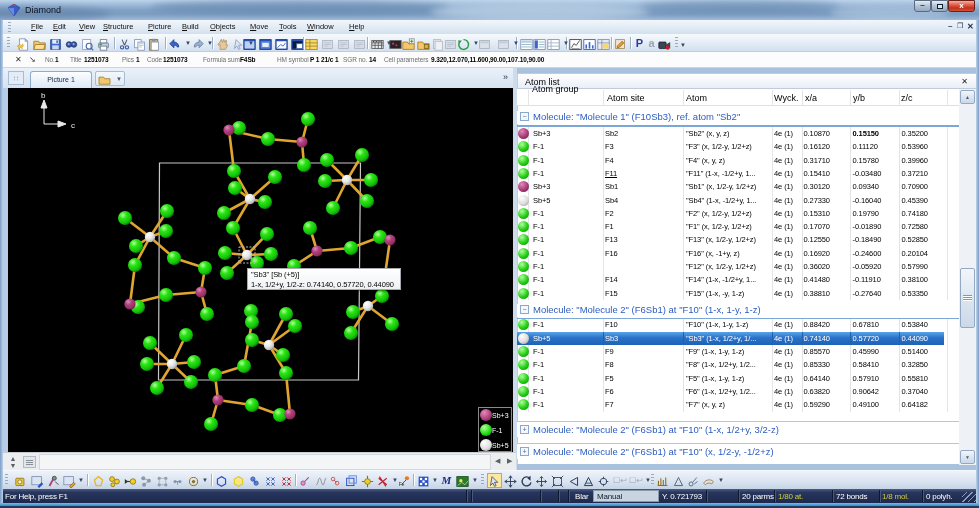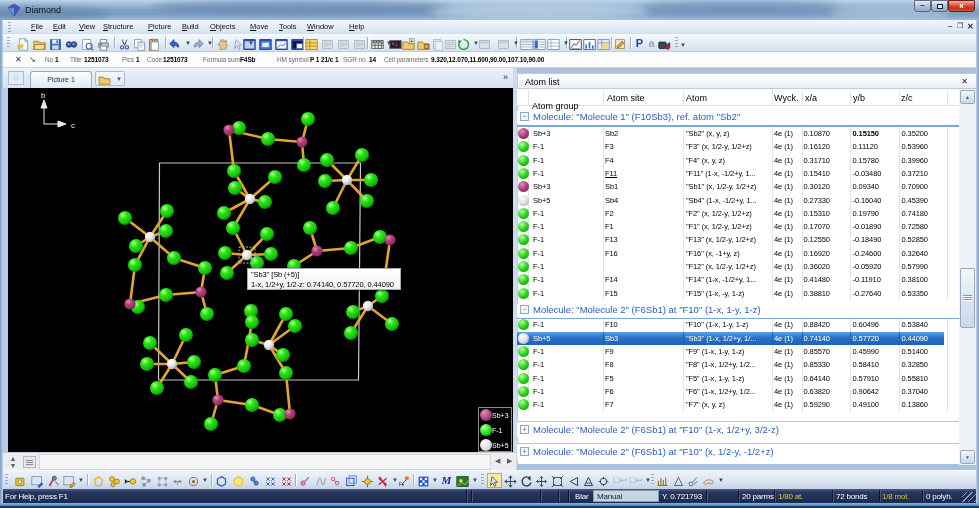--- a/index.html
+++ b/index.html
@@ -489,21 +489,21 @@
 <div style="position:absolute;left:36px;top:1px;width:452px;height:16px;background:#f4f5f7;border:1px solid #d4d8dd"></div>
 <div style="position:absolute;left:492px;top:4px;color:#5a6066;font-size:7px">◀</div>
 <div style="position:absolute;left:504px;top:4px;color:#5a6066;font-size:7px">▶</div>
 </div>
 <div class="rpanel-h abs">
     <span style="position:absolute;left:7px;top:3px">Atom list</span>
     <span style="position:absolute;right:8px;top:3px;font-size:8px;color:#222">✕</span>
   </div>
 <div class="abs" style="left:517px;top:89px;width:442px;height:375px;background:#fff;border-left:1px solid #c2cbd8"></div>
 <div class="abs" style="left:517px;top:89px;width:442px;height:17px;background:#fff;border-bottom:1px solid #e0e0e4"></div>
-<div class="tblhead" style="left:532px;top:101px">Atom group</div>
+<div class="tblhead" style="left:532px;top:84px">Atom group</div>
 <div class="tblhead" style="left:607px;top:93px">Atom site</div>
 <div class="tblhead" style="left:686px;top:93px">Atom</div>
 <div class="tblhead" style="left:774px;top:93px">Wyck.</div>
 <div class="tblhead" style="left:805px;top:93px">x/a</div>
 <div class="tblhead" style="left:853px;top:93px">y/b</div>
 <div class="tblhead" style="left:901px;top:93px">z/c</div>
 <div class="colsep" style="left:528px;top:90.0px;height:16.0px"></div>
 <div class="colsep" style="left:528px;top:126.5px;height:173.0px"></div>
 <div class="colsep" style="left:528px;top:318.0px;height:94.0px"></div>
 <div class="colsep" style="left:603px;top:90.0px;height:16.0px"></div>
@@ -628,21 +628,21 @@
 <span class="cell" style="left:384.5px;">0.52850</span>
 </div>
 <div class="row" style="top:246.7px;">
 <div style="position:absolute;left:1px;top:1px;width:11px;height:11px;border-radius:50%;background:radial-gradient(circle at 35% 30%,#b0ff9c,#22cc12 55%,#0a8a06)"></div>
 <span class="cell" style="left:16.0px;">F-1</span>
 <span class="cell" style="left:88.0px;">F16</span>
 <span class="cell" style="left:169.0px;">"F16" (x, -1+y, z)</span>
 <span class="cell" style="left:257.0px;">4e (1)</span>
 <span class="cell" style="left:286.5px;">0.16920</span>
 <span class="cell" style="left:335.5px;">-0.24600</span>
-<span class="cell" style="left:384.5px;">0.32640</span>
+<span class="cell" style="left:384.5px;">0.20104</span>
 </div>
 <div class="row" style="top:260.0px;">
 <div style="position:absolute;left:1px;top:1px;width:11px;height:11px;border-radius:50%;background:radial-gradient(circle at 35% 30%,#b0ff9c,#22cc12 55%,#0a8a06)"></div>
 <span class="cell" style="left:16.0px;">F-1</span>
 <span class="cell" style="left:98px;margin-top:24px;">F12</span>
 <span class="cell" style="left:169.0px;">"F12" (x, 1/2-y, 1/2+z)</span>
 <span class="cell" style="left:257.0px;">4e (1)</span>
 <span class="cell" style="left:286.5px;">0.36020</span>
 <span class="cell" style="left:335.5px;">-0.05920</span>
 <span class="cell" style="left:384.5px;">0.57990</span>
@@ -672,21 +672,21 @@
 <span style="position:absolute;left:16px">Molecule: "Molecule 2" (F6Sb1) at "F10" (1-x, 1-y, 1-z)</span>
 </div>
 <div class="abs" style="left:517px;top:317.5px;width:442px;height:1px;background:#7aa6d8"></div>
 <div class="row" style="top:318.4px;">
 <div style="position:absolute;left:1px;top:1px;width:11px;height:11px;border-radius:50%;background:radial-gradient(circle at 35% 30%,#b0ff9c,#22cc12 55%,#0a8a06)"></div>
 <span class="cell" style="left:16.0px;">F-1</span>
 <span class="cell" style="left:88.0px;">F10</span>
 <span class="cell" style="left:169.0px;">"F10" (1-x, 1-y, 1-z)</span>
 <span class="cell" style="left:257.0px;">4e (1)</span>
 <span class="cell" style="left:286.5px;">0.88420</span>
-<span class="cell" style="left:335.5px;">0.60496</span>
+<span class="cell" style="left:335.5px;">0.67810</span>
 <span class="cell" style="left:384.5px;">0.53840</span>
 </div>
 <div class="row" style="top:331.7px;background:linear-gradient(180deg,#5ba3e8,#2a71c8 45%,#1b62b8);width:427px;color:#fff;">
 <div style="position:absolute;left:86px;top:0;width:1px;height:14px;background:#2360ae"></div>
 <div style="position:absolute;left:166px;top:0;width:1px;height:14px;background:#2360ae"></div>
 <div style="position:absolute;left:255px;top:0;width:1px;height:14px;background:#2360ae"></div>
 <div style="position:absolute;left:285px;top:0;width:1px;height:14px;background:#2360ae"></div>
 <div style="position:absolute;left:333px;top:0;width:1px;height:14px;background:#2360ae"></div>
 <div style="position:absolute;left:382px;top:0;width:1px;height:14px;background:#2360ae"></div>
 <div style="position:absolute;left:1px;top:1px;width:11px;height:11px;border-radius:50%;background:radial-gradient(circle at 35% 30%,#ffffff,#dcdcdc 55%,#8a8a8a)"></div>
@@ -739,21 +739,21 @@
 <span class="cell" style="left:384.5px;">0.37040</span>
 </div>
 <div class="row" style="top:398.2px;">
 <div style="position:absolute;left:1px;top:1px;width:11px;height:11px;border-radius:50%;background:radial-gradient(circle at 35% 30%,#b0ff9c,#22cc12 55%,#0a8a06)"></div>
 <span class="cell" style="left:16.0px;">F-1</span>
 <span class="cell" style="left:88.0px;">F7</span>
 <span class="cell" style="left:169.0px;">"F7" (x, y, z)</span>
 <span class="cell" style="left:257.0px;">4e (1)</span>
 <span class="cell" style="left:286.5px;">0.59290</span>
 <span class="cell" style="left:335.5px;">0.49100</span>
-<span class="cell" style="left:384.5px;">0.13860</span>
+<span class="cell" style="left:384.5px;">0.64182</span>
 </div>
 <div class="abs" style="left:517px;top:421.0px;width:442px;height:16px;border-top:1px solid #c4c4c8;border-bottom:1px solid #8cb2e0;background:#fff"></div>
 <div class="sechead" style="top:424.0px">
 <span style="position:absolute;left:3px;top:1px;width:9px;height:9px;border:1px solid #8aa8cc;background:#f4f8fc;color:#4a6a9a;font:7px 'Liberation Sans';text-align:center;line-height:7px">+</span>
 <span style="position:absolute;left:16px">Molecule: "Molecule 2" (F6Sb1) at "F10" (1-x, 1/2+y, 3/2-z)</span>
 </div>
 <div class="abs" style="left:517px;top:443.0px;width:442px;height:16px;border-top:1px solid #c4c4c8;border-bottom:1px solid #8cb2e0;background:#fff"></div>
 <div class="sechead" style="top:446.0px">
 <span style="position:absolute;left:3px;top:1px;width:9px;height:9px;border:1px solid #8aa8cc;background:#f4f8fc;color:#4a6a9a;font:7px 'Liberation Sans';text-align:center;line-height:7px">+</span>
 <span style="position:absolute;left:16px">Molecule: "Molecule 2" (F6Sb1) at "F10" (x, 1/2-y, -1/2+z)</span>

